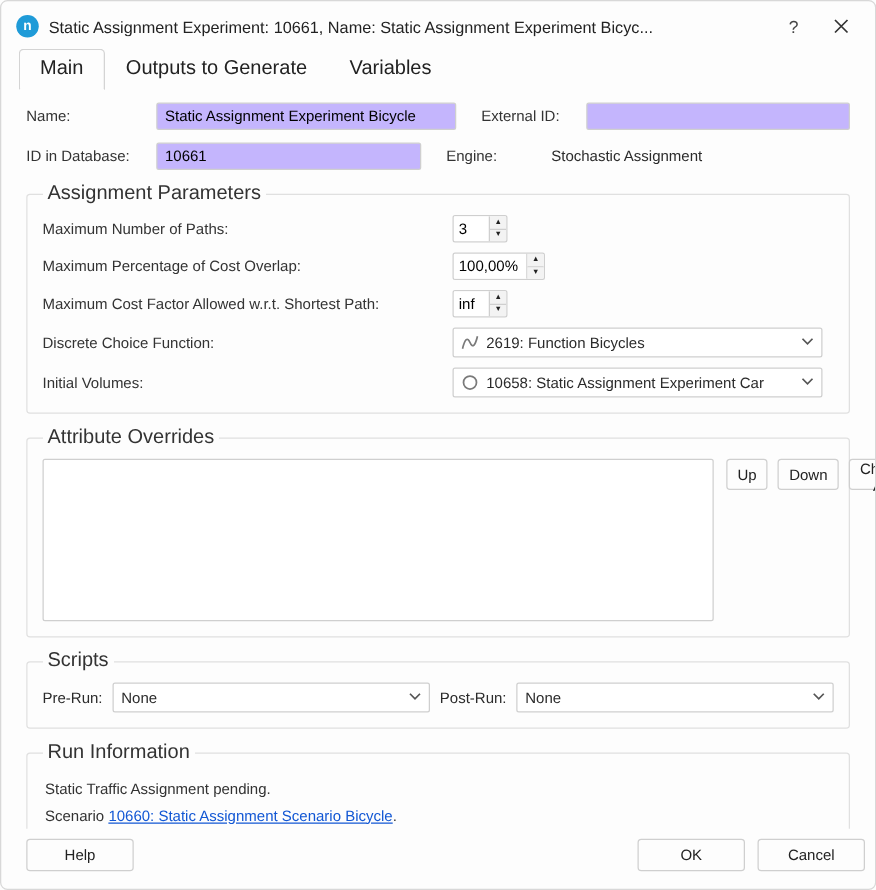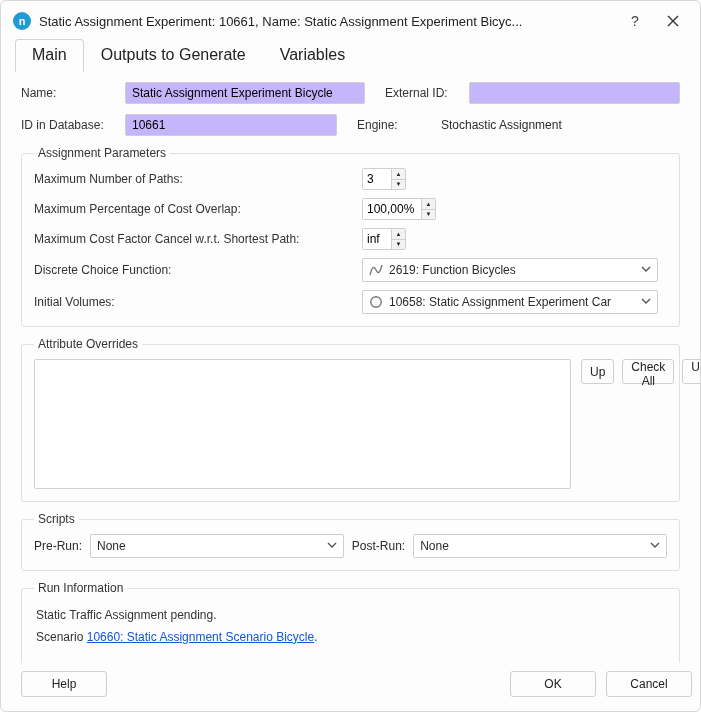--- a/index.html
+++ b/index.html
@@ -111,21 +111,21 @@
 
   fieldset.group {
     border: 1px solid #e0e0e0;
     border-radius: 3px;
     margin: 0;
     padding: 8px 12px 12px 12px;
   }
   fieldset.group > legend {
     padding: 0 4px;
     color: #333;
-    font-size: 12px;
+    font-size: 16px;
   }
 
   .params {
     display: grid;
     grid-template-columns: 320px 1fr;
     row-gap: 8px;
     column-gap: 8px;
     align-items: center;
   }
   .params .plabel { color: #333; }
@@ -296,21 +296,21 @@
         <div>
           <div class="spinner wide">
             <input value="100,00%" style="">
             <div class="spbtns">
               <div>▲</div>
               <div>▼</div>
             </div>
           </div>
         </div>
 
-        <div class="plabel">Maximum Cost Factor Cancel w.r.t. Shortest Path:</div>
+        <div class="plabel">Maximum Cost Factor Allowed w.r.t. Shortest Path:</div>
         <div>
           <div class="spinner">
             <input value="inf" style="">
             <div class="spbtns">
               <div>▲</div>
               <div>▼</div>
             </div>
           </div>
         </div>
 
@@ -345,20 +345,21 @@
         </div>
       </div>
     </fieldset>
 
     <fieldset class="group">
       <legend>Attribute Overrides</legend>
       <div class="attr-body">
         <div class="attr-list"></div>
         <div class="attr-btns">
           <button class="btn">Up</button>
+          <button class="btn">Down</button>
           <button class="btn">Check All</button>
           <button class="btn">Uncheck All</button>
         </div>
       </div>
     </fieldset>
 
     <fieldset class="group">
       <legend>Scripts</legend>
       <div class="scripts-body">
         <span class="lbl">Pre-Run:</span>

